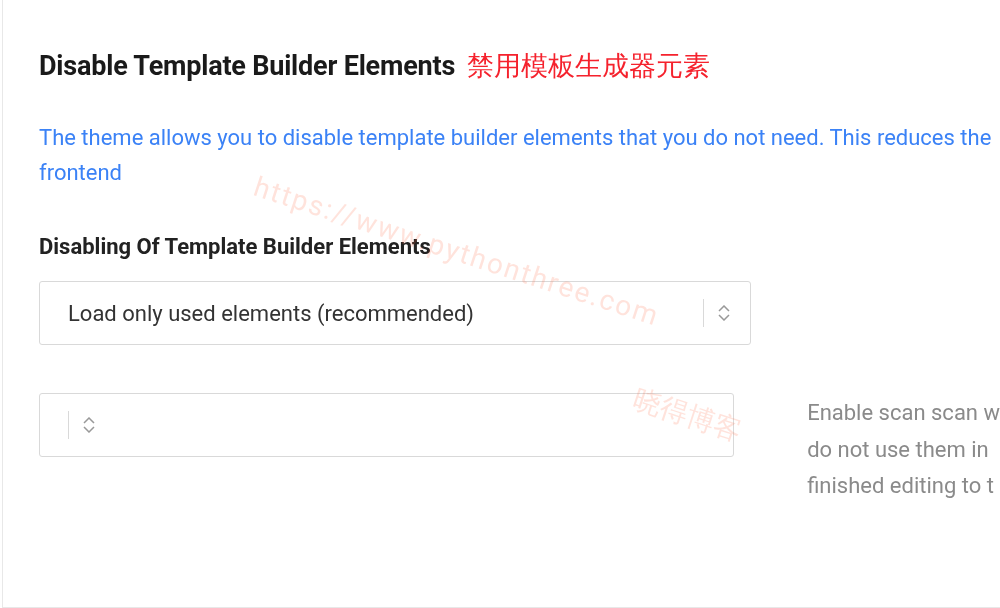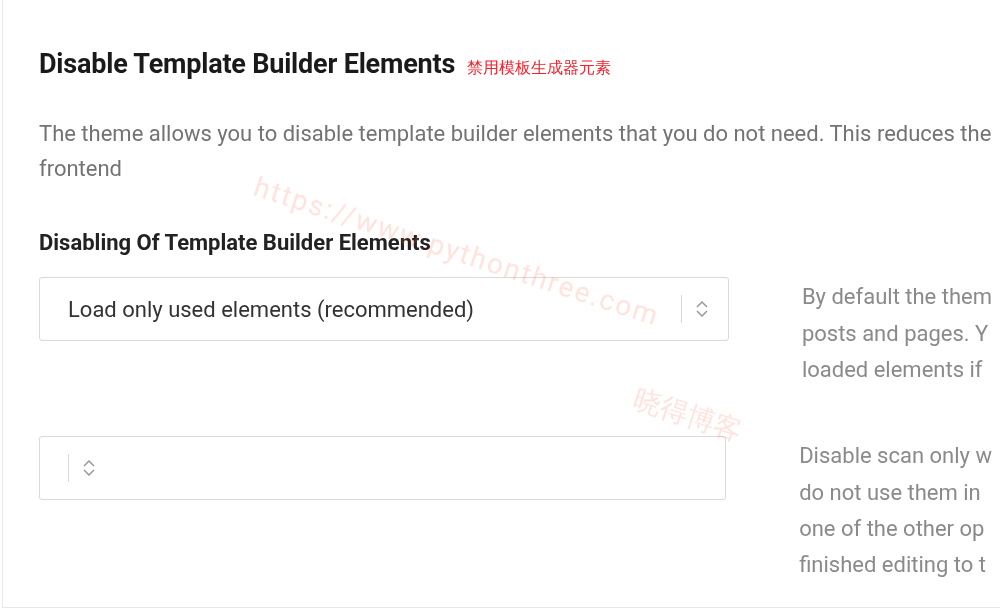--- a/index.html
+++ b/index.html
@@ -6,46 +6,46 @@
     body {
       font-family: -apple-system, BlinkMacSystemFont, "Segoe UI", Roboto, Helvetica, Arial, sans-serif;
       background: #fff;
       color: #333;
       width: 1000px;
       height: 608px;
       overflow: hidden;
       position: relative;
     }
     .container {
-      padding: 48px 8px 0 36px;
+      padding: 48px 0 0 36px;
       border-left: 1px solid #e8e8e8;
       border-bottom: 1px solid #e8e8e8;
       height: 100%;
       margin-left: 2px;
     }
     .section-title-row {
       display: flex;
       align-items: baseline;
       gap: 12px;
       margin-bottom: 32px;
     }
     .section-title {
       font-size: 27px;
       font-weight: 700;
       color: #1a1a1a;
       letter-spacing: -0.2px;
     }
     .annotation-red {
       color: #f5222d;
-      font-size: 16px;
+      font-size: 27px;
       font-weight: 400;
     }
     .section-desc {
       font-size: 22px;
-      color: #737373;
+      color: #3b82f6;
       line-height: 1.6;
       margin-bottom: 44px;
       margin-top: 36px;
     }
     .field-label-row {
       display: flex;
       align-items: baseline;
       gap: 12px;
       margin-bottom: 22px;
       margin-top: 37px;
@@ -139,45 +139,39 @@
         <div class="arrows-stack">
           <svg width="12" height="8" viewBox="0 0 12 8">
               <path d="M1 6 L6 1 L11 6" stroke="#999" stroke-width="1.5" fill="none"></path>
             </svg>
           <svg width="12" height="8" viewBox="0 0 12 8">
               <path d="M1 2 L6 7 L11 2" stroke="#999" stroke-width="1.5" fill="none"></path>
             </svg>
         </div>
       </div>
     </div>
-    <div class="side-help">
-      <div>By default the them</div>
-      <div>posts and pages. Y</div>
-      <div>loaded elements if</div>
-    </div>
   </div>
 
   <div class="field-row">
     <div class="select-wrap">
       <div class="select-arrows">
         <div class="select-divider"></div>
         <div class="arrows-stack">
           <svg width="12" height="8" viewBox="0 0 12 8">
               <path d="M1 6 L6 1 L11 6" stroke="#999" stroke-width="1.5" fill="none"></path>
             </svg>
           <svg width="12" height="8" viewBox="0 0 12 8">
               <path d="M1 2 L6 7 L11 2" stroke="#999" stroke-width="1.5" fill="none"></path>
             </svg>
         </div>
       </div>
     </div>
     <div class="side-help">
-      <div>Disable scan only w</div>
+      <div>Enable scan scan w</div>
       <div>do not use them in</div>
-      <div>one of the other op</div>
       <div>finished editing to t</div>
     </div>
   </div>
 
 </div>
 
 <div class="watermark watermark-url">https://www.pythonthree.com</div>
 <div class="watermark watermark-text">晓得博客</div>
 
 </body></html>

